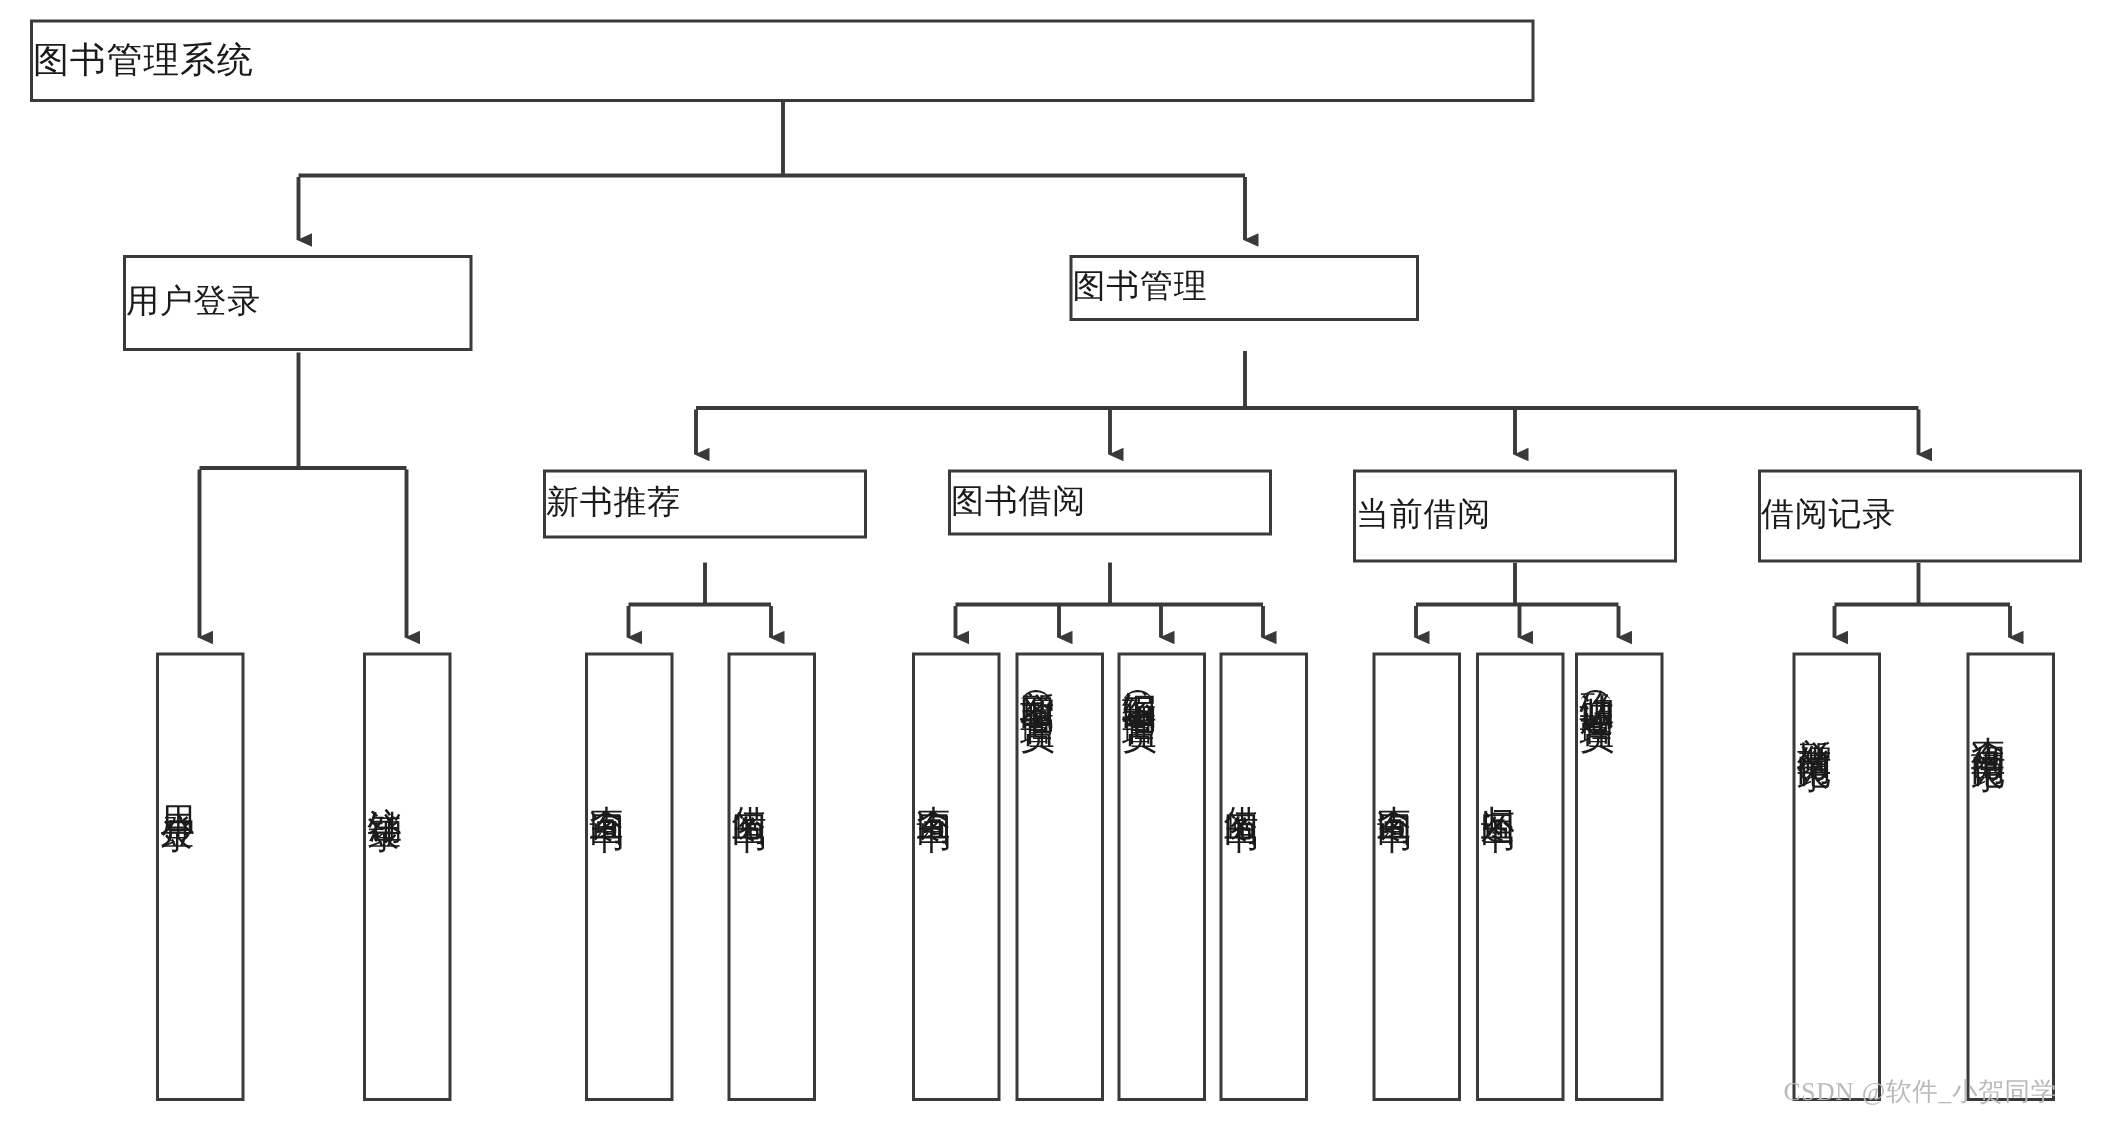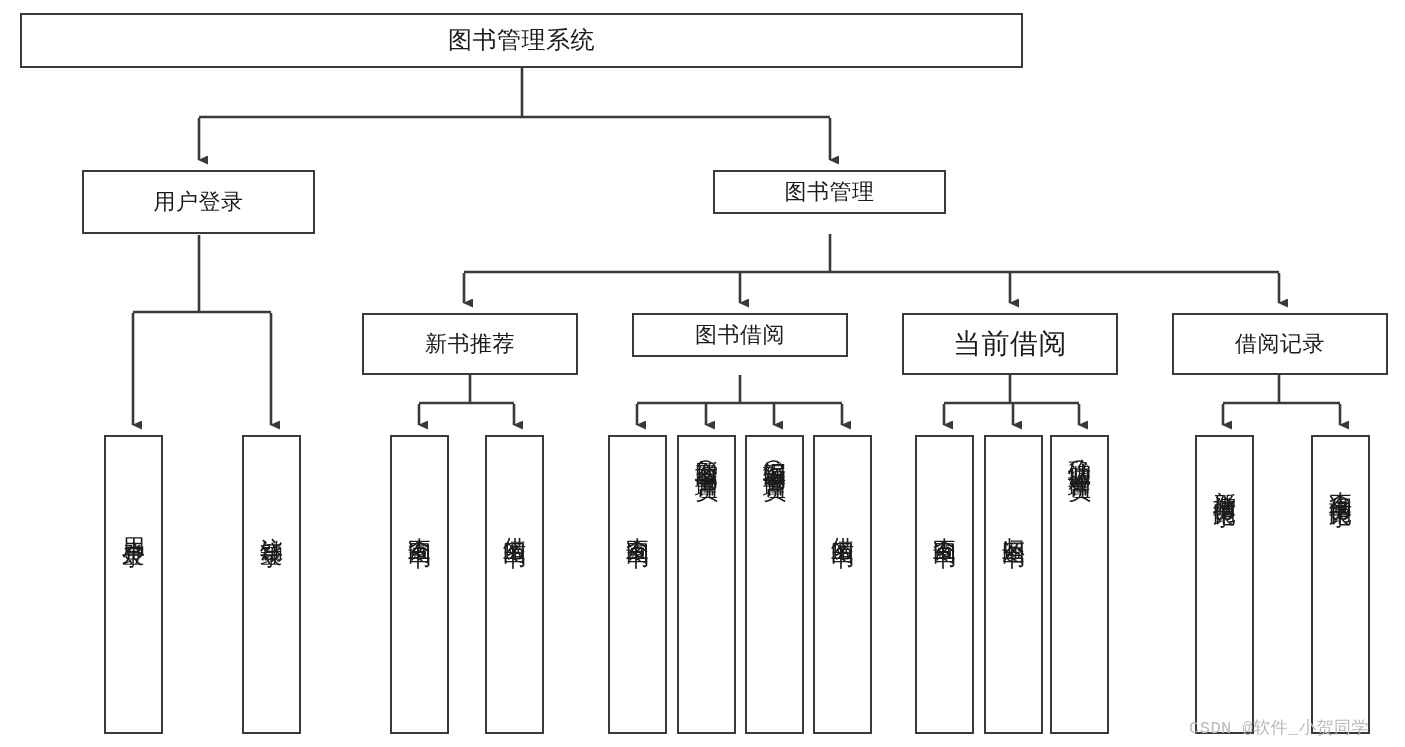--- a/index.html
+++ b/index.html
@@ -27,21 +27,20 @@
     height: 747px;
     pointer-events: none;
   }
   .node {
     position: absolute;
     box-sizing: border-box;
     background: #ffffff;
     border: 2px solid #3a3a3a;
     display: flex;
     align-items: center;
-    justify-content: center;
     color: #1b1b1b;
     line-height: 1.18;
     z-index: 2;
   }
   .node-label {
     display: block;
     text-align: center;
     white-space: pre;
   }
   .node.horizontal .node-label {
@@ -60,21 +59,21 @@
   }
   .watermark {
     position: absolute;
     left: 1189px;
     top: 716px;
     font-size: 17px;
     color: #b9b9b9;
     letter-spacing: 0.5px;
     white-space: nowrap;
     z-index: 5;
-    font-family: Liberation Mono, monospace;
+    font-family: Liberation Serif, serif;
   }
 </style>
 </head>
 <body>
 
 <div id="diagram-root">
 
   <svg class="connectors" viewBox="0 0 1405 747" xmlns="http://www.w3.org/2000/svg">
     <defs>
       <marker id="arrowhead" markerWidth="9" markerHeight="10" refX="4.5" refY="9" orient="auto" markerUnits="userSpaceOnUse">
@@ -130,29 +129,29 @@
   </div>
 
   <div class="node horizontal" style="left:82px; top:170px; width:233px; height:64px; font-size:22px;">
     <span class="node-label">用户登录</span>
   </div>
 
   <div class="node horizontal" style="left:713px; top:170px; width:233px; height:44px; font-size:22px;">
     <span class="node-label">图书管理</span>
   </div>
 
-  <div class="node horizontal" style="left:362px; top:313px; width:216px; height:62px; font-size:22px;">
+  <div class="node horizontal" style="left:362px; top:313px; width:216px; height:46px; font-size:22px;">
     <span class="node-label">新书推荐</span>
   </div>
 
   <div class="node horizontal" style="left:632px; top:313px; width:216px; height:44px; font-size:22px;">
     <span class="node-label">图书借阅</span>
   </div>
 
-  <div class="node horizontal" style="left:902px; top:313px; width:216px; height:62px; font-size:28px;">
+  <div class="node horizontal" style="left:902px; top:313px; width:216px; height:62px; font-size:22px;">
     <span class="node-label">当前借阅</span>
   </div>
 
   <div class="node horizontal" style="left:1172px; top:313px; width:216px; height:62px; font-size:22px;">
     <span class="node-label">借阅记录</span>
   </div>
 
   <div class="node vertical" style="left:104px; top:435px; width:59px; height:299px; font-size:23px; padding-top:82px;">
     <span class="node-label">用户登录</span>
   </div>

